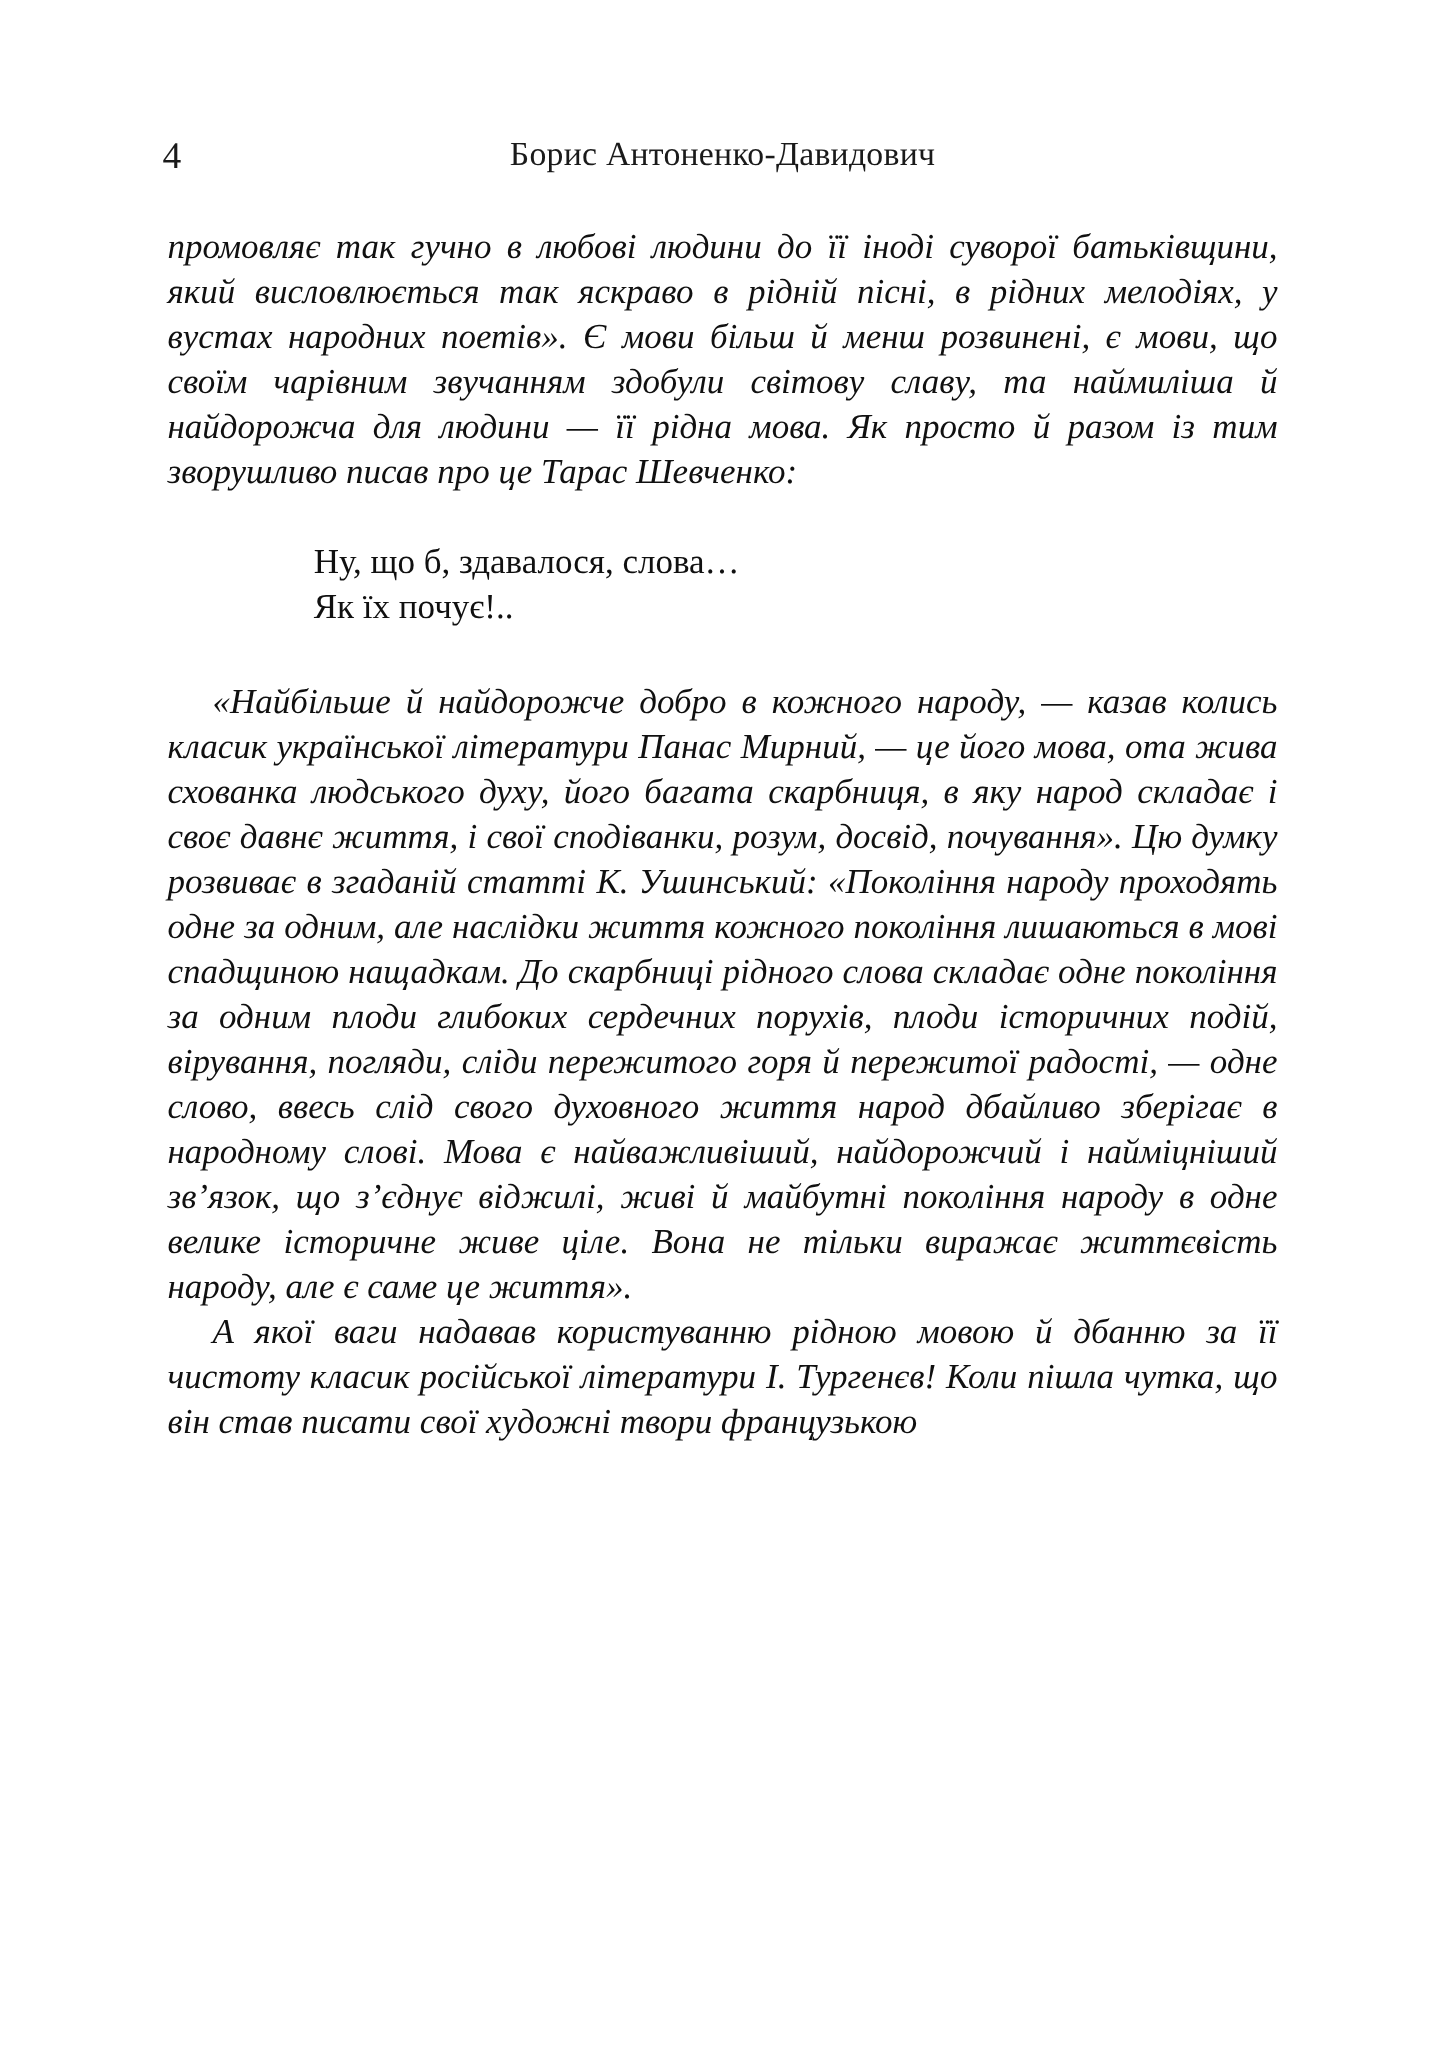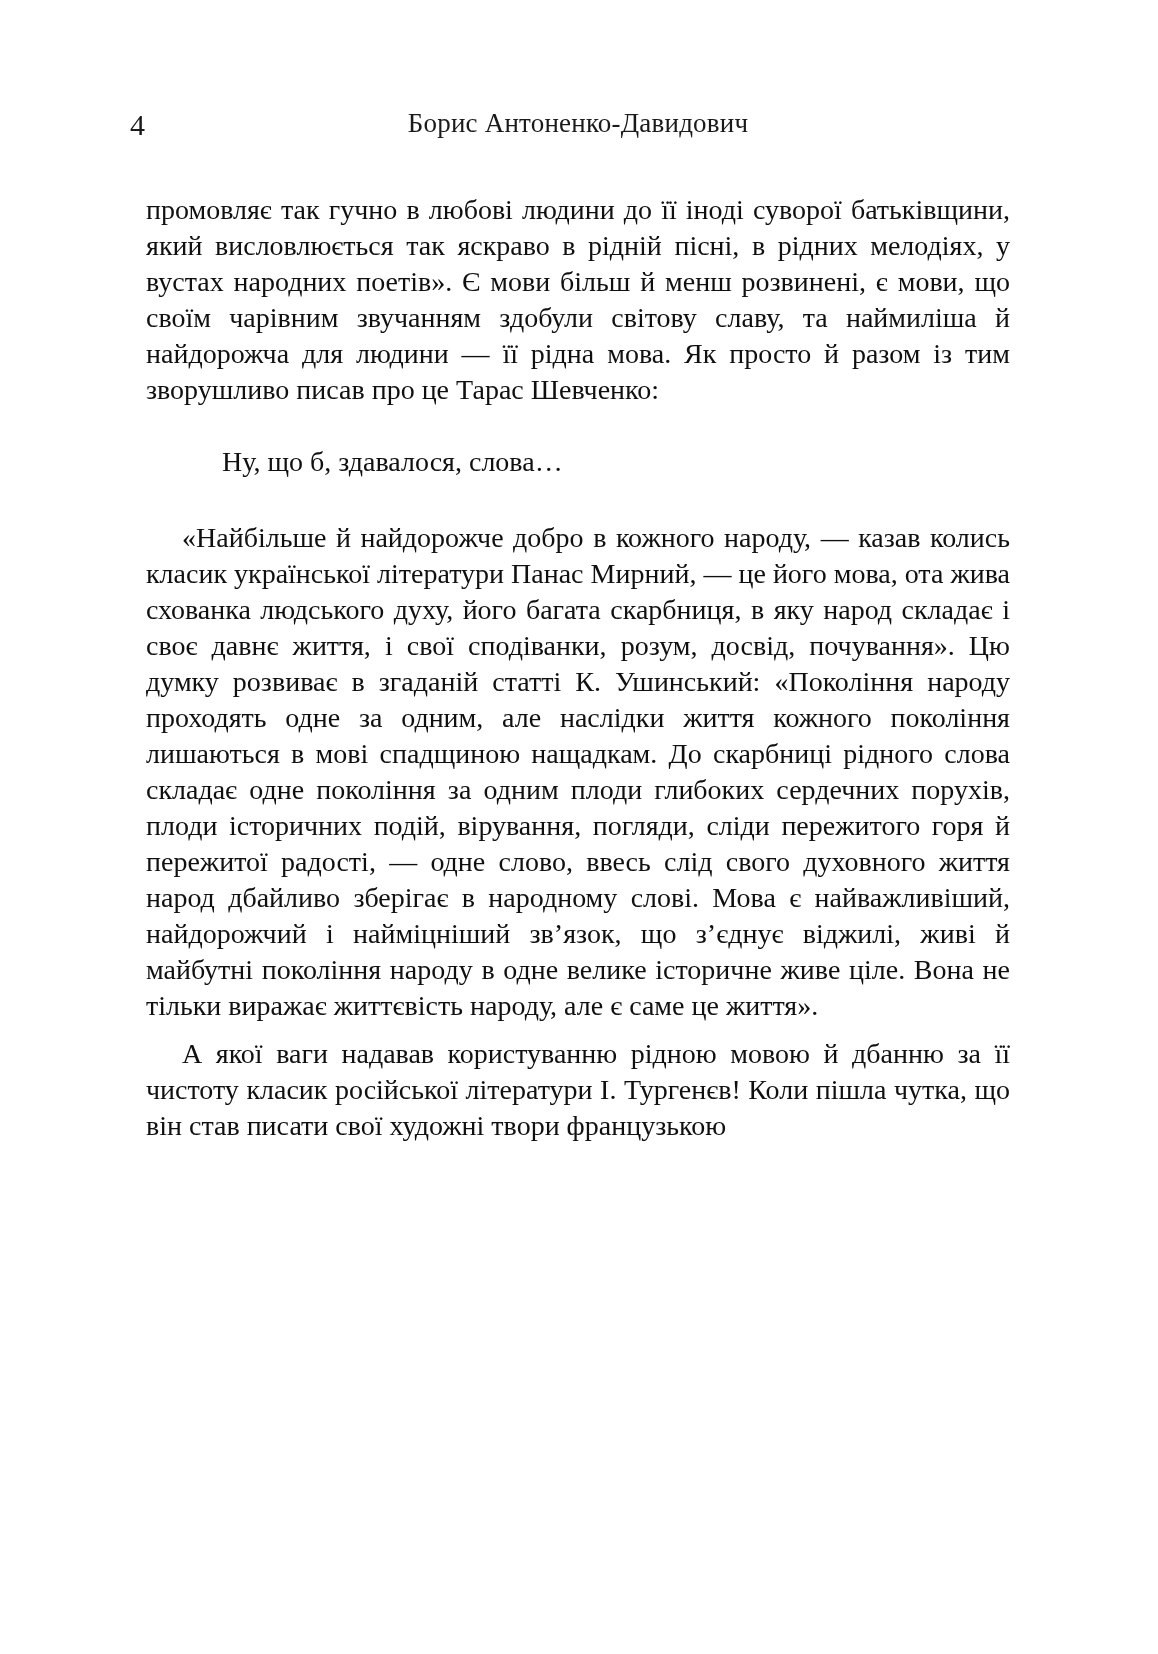--- a/index.html
+++ b/index.html
@@ -42,29 +42,30 @@
     top: 180px;
     left: 134px;
     width: 888px;
     font-size: 28px;
     line-height: 36px;
     text-align: justify;
     hyphens: none;
     color: #101010;
   }
   p.para {
-    margin: 12px;
+    margin: 0;
     padding: 0;
     text-indent: 36px;
+    font-style: italic;
   }
   p.para.no-indent {
     text-indent: 0;
   }
   .verse {
-    margin: 36px 0 40px 88px;
+    margin: 36px 0 40px 117px;
     text-align: left;
   }
   .verse-line {
     line-height: 36px;
     white-space: nowrap;
   }
 </style>
 </head>
 <body>
 
@@ -74,20 +75,21 @@
     <span class="page-number">4</span>
     <span class="running-header">Борис Антоненко-Давидович</span>
   </div>
 
   <div class="text-block">
 
     <p class="para no-indent">промовляє так гучно в любові людини до її іноді суворої батьківщини, який висловлюється так яскраво в рідній пісні, в рідних мелодіях, у вустах народних поетів». Є мови більш й менш розвинені, є мови, що своїм чарівним звучанням здобули світову славу, та наймиліша й найдорожча для людини — її рідна мова. Як просто й разом із тим зворушливо писав про це Тарас Шевченко:</p>
 
     <div class="verse">
       <div class="verse-line">Ну, що б, здавалося, слова…</div>
+      <div class="verse-line">Як їх почує!..</div>
     </div>
 
 
     <p class="para">«Найбільше й найдорожче добро в кожного народу, — казав колись класик української літератури Панас Мирний, — це його мова, ота жива схованка людського духу, його багата скарбниця, в яку народ складає і своє давнє життя, і свої сподіванки, розум, досвід, почування». Цю думку розвиває в згаданій статті К. Ушинський: «Покоління народу проходять одне за одним, але наслідки життя кожного покоління лишаються в мові спадщиною нащадкам. До скарбниці рідного слова складає одне покоління за одним плоди глибоких сердечних порухів, плоди історичних подій, вірування, погляди, сліди пережитого горя й пережитої радості, — одне слово, ввесь слід свого духовного життя народ дбайливо зберігає в народному слові. Мова є найважливіший, найдорожчий і найміцніший зв’язок, що з’єднує віджилі, живі й майбутні покоління народу в одне велике історичне живе ціле. Вона не тільки виражає життєвість народу, але є саме це життя».</p>
 
     <p class="para">А якої ваги надавав користуванню рідною мовою й дбанню за її чистоту класик російської літератури І. Тургенєв! Коли пішла чутка, що він став писати свої художні твори французькою</p>
 
   </div>
 
 </div>

